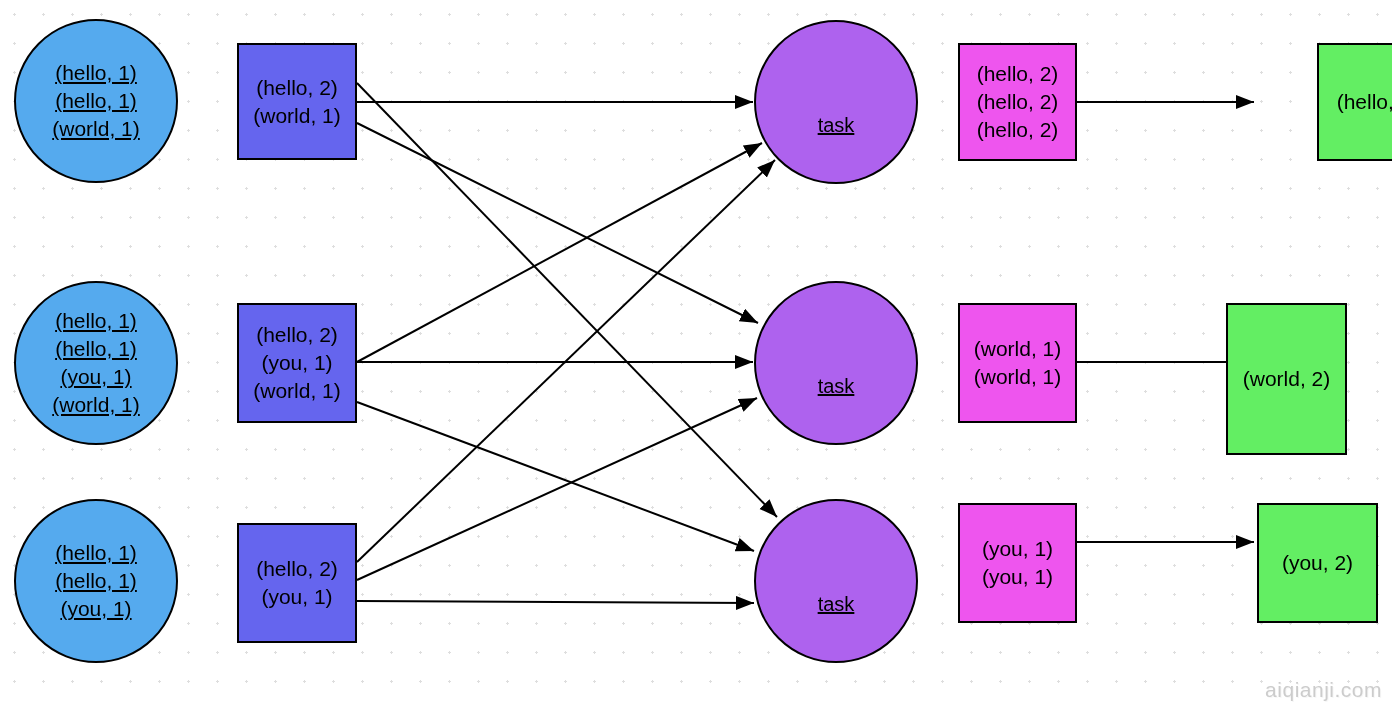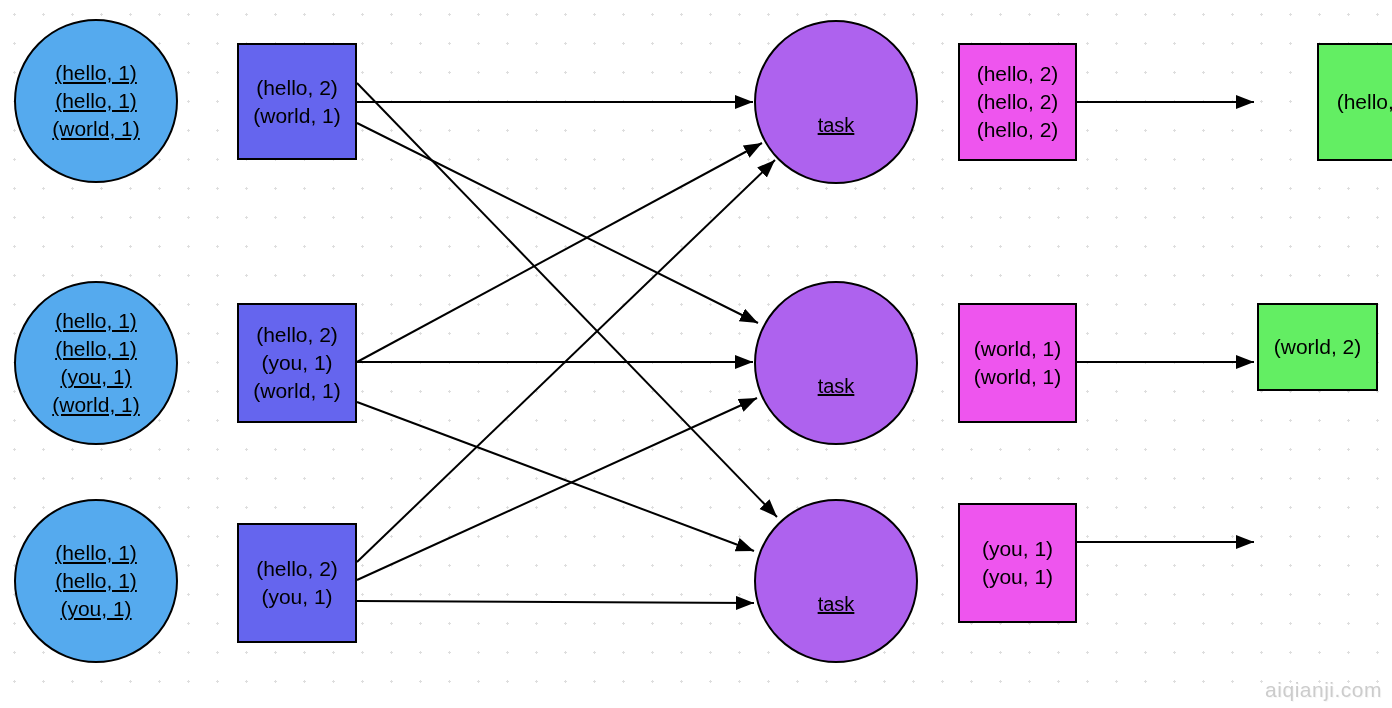--- a/index.html
+++ b/index.html
@@ -119,18 +119,21 @@
     <div>(world, 1)</div>
   </div>
   <div class="node magenta" style="left:958px;top:503px;width:119px;height:120px;">
     <div>(you, 1)</div>
     <div>(you, 1)</div>
   </div>
 
   <div class="node green" style="left:1317px;top:43px;width:121px;height:118px;">
     <div>(hello, 6)</div>
   </div>
-  <div class="node green" style="left:1257px;top:303px;width:121px;height:88px;align-items:center;">
+  <div class="node green" style="left:1226px;top:303px;width:121px;height:152px;align-items:center;">
     <div>(world, 2)</div>
+  </div>
+  <div class="node green" style="left:1257px;top:503px;width:121px;height:120px;">
+    <div>(you, 2)</div>
   </div>
 
   <div class="watermark">aiqianji.com</div>
 </div>
 
 </body></html>

